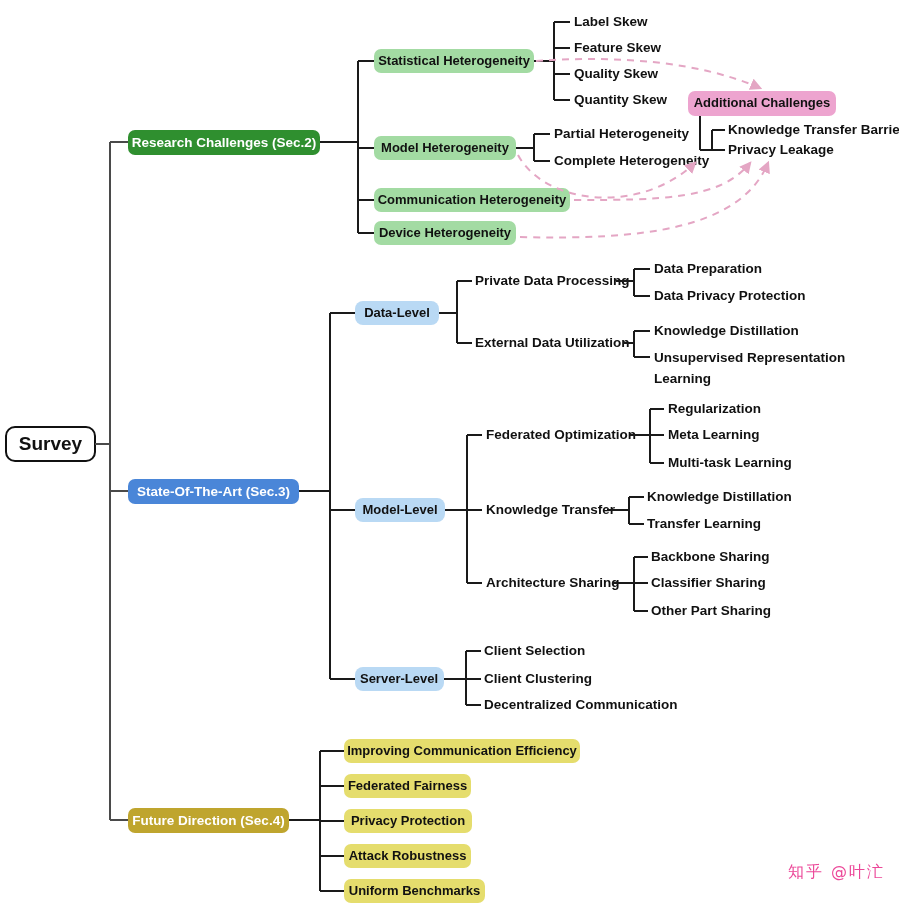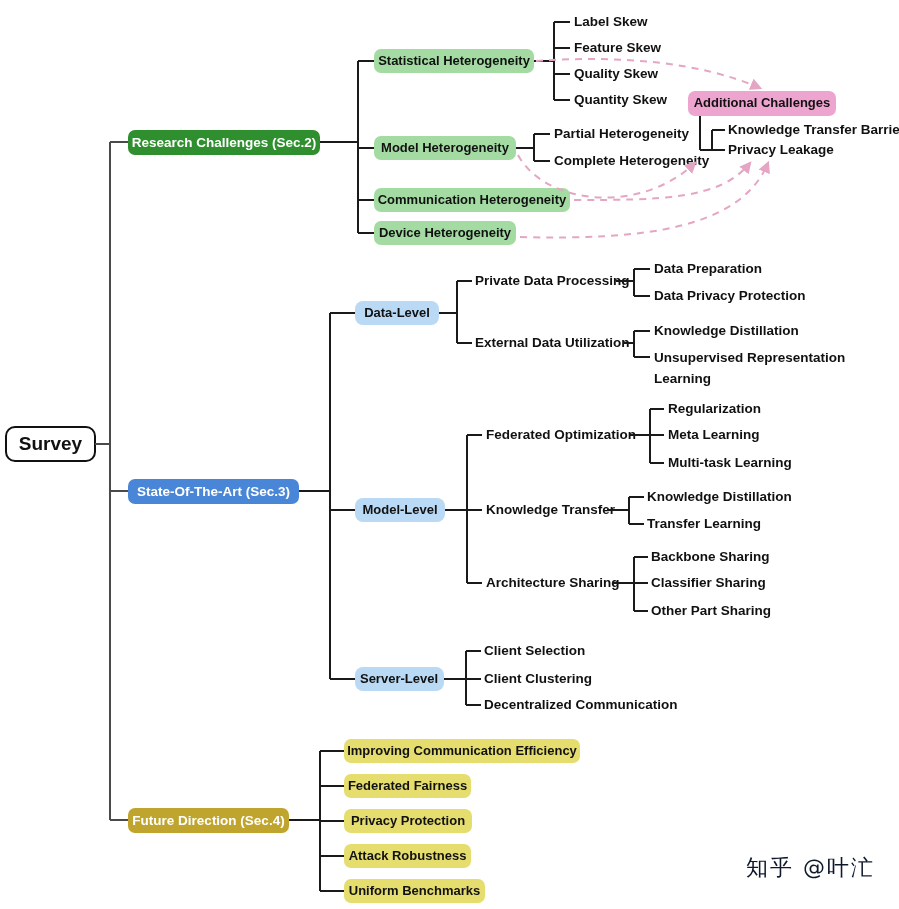--- a/index.html
+++ b/index.html
@@ -46,25 +46,25 @@
     stroke-width: 2;
   }
   .dashed-arrow {
     fill: none;
     stroke: #e4a6c4;
     stroke-width: 2;
     stroke-dasharray: 7 6;
   }
   .watermark {
     position: absolute;
-    right: 24px;
+    right: 14px;
     bottom: 26px;
     font-family: "DejaVu Sans", sans-serif;
-    font-size: 22px;
-    color: #0f172a;
+    font-size: 16px;
+    color: #ec4899;
     letter-spacing: 2px;
     user-select: none;
   }
 </style>
 </head>
 <body>
 
 <svg id="mindmap" viewBox="0 0 899 909" xmlns="http://www.w3.org/2000/svg">
 
   <g>

